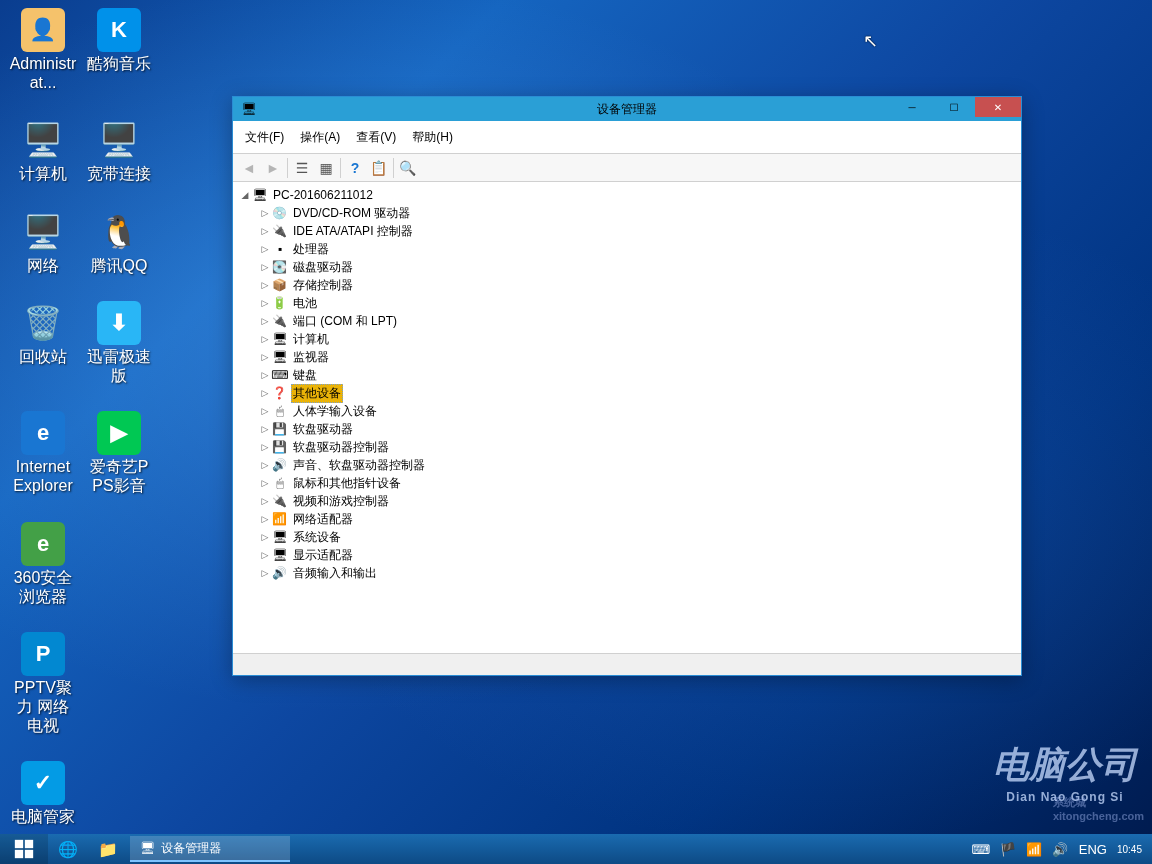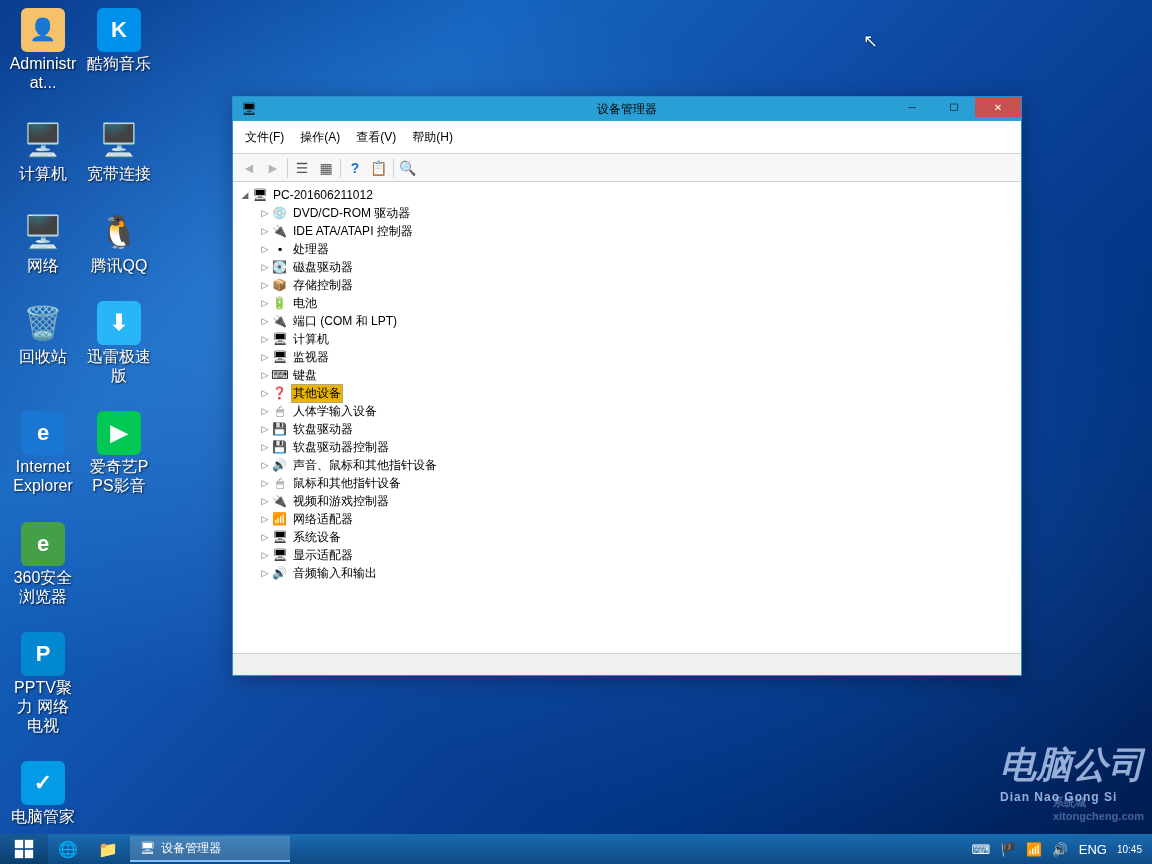--- a/index.html
+++ b/index.html
@@ -11,21 +11,21 @@
 }
 .desktop::before {
   content: ''; position: absolute; inset: 0;
   background: radial-gradient(ellipse at 30% 40%, rgba(100,180,255,0.3) 0%, transparent 50%),
               radial-gradient(ellipse at 70% 60%, rgba(50,120,220,0.25) 0%, transparent 45%);
 }
 .desktop-icons { position: absolute; top: 8px; left: 8px; display: grid; grid-template-columns: 70px 70px; gap: 26px 6px; z-index: 1; }
 .dicon { width: 70px; display: flex; flex-direction: column; align-items: center; cursor: pointer; }
 .dicon-img { width: 44px; height: 44px; display: flex; align-items: center; justify-content: center; font-size: 32px; }
 .dicon-label { color: #fff; font-size: 16px; text-align: center; text-shadow: 1px 1px 2px rgba(0,0,0,0.8); margin-top: 2px; line-height: 1.2; word-break: break-all; max-width: 68px; }
-.watermark { position: absolute; bottom: 60px; right: 8px; color: rgba(200,220,255,0.75); text-align: left; z-index: 0; }
+.watermark { position: absolute; bottom: 60px; right: 15px; color: rgba(200,220,255,0.75); text-align: center; z-index: 0; }
 .watermark .big { font-size: 36px; font-weight: bold; font-style: italic; }
 .watermark .small { font-size: 12px; letter-spacing: 1px; font-weight: bold; }
 .logo-corner { position: absolute; bottom: 42px; right: 8px; color: rgba(180,200,255,0.4); font-size: 11px; z-index: 0; }
 .cursor { position: absolute; top: 30px; left: 863px; color: #fff; font-size: 18px; z-index: 100; pointer-events: none; text-shadow: 0 0 2px #000; }
 
 .window { position: absolute; top: 96px; left: 232px; width: 790px; height: 580px; background: #fff; border: 1px solid #2a8dd4; box-shadow: 0 4px 20px rgba(0,0,0,0.3); z-index: 10; display: flex; flex-direction: column; }
 .titlebar { height: 24px; background: #2a9fd6; display: flex; align-items: center; position: relative; }
 .titlebar-icon { width: 20px; height: 20px; margin-left: 6px; font-size: 12px; display:flex; align-items:center; justify-content:center; }
 .titlebar-title { position: absolute; left: 50%; transform: translateX(-50%); color: #000; font-size: 12px; }
 .win-controls { margin-left: auto; display: flex; height: 100%; }
@@ -236,21 +236,21 @@
             <span class="node-label">软盘驱动器</span>
           </div>
           <div class="tree-node">
             <span class="expander">▷</span>
             <span class="node-icon">💾</span>
             <span class="node-label">软盘驱动器控制器</span>
           </div>
           <div class="tree-node">
             <span class="expander">▷</span>
             <span class="node-icon">🔊</span>
-            <span class="node-label">声音、鼠标和其他指针设备</span>
+            <span class="node-label">声音、软盘驱动器控制器</span>
           </div>
           <div class="tree-node">
             <span class="expander">▷</span>
             <span class="node-icon">🖱</span>
             <span class="node-label">鼠标和其他指针设备</span>
           </div>
           <div class="tree-node">
             <span class="expander">▷</span>
             <span class="node-icon">🔌</span>
             <span class="node-label">视频和游戏控制器</span>

